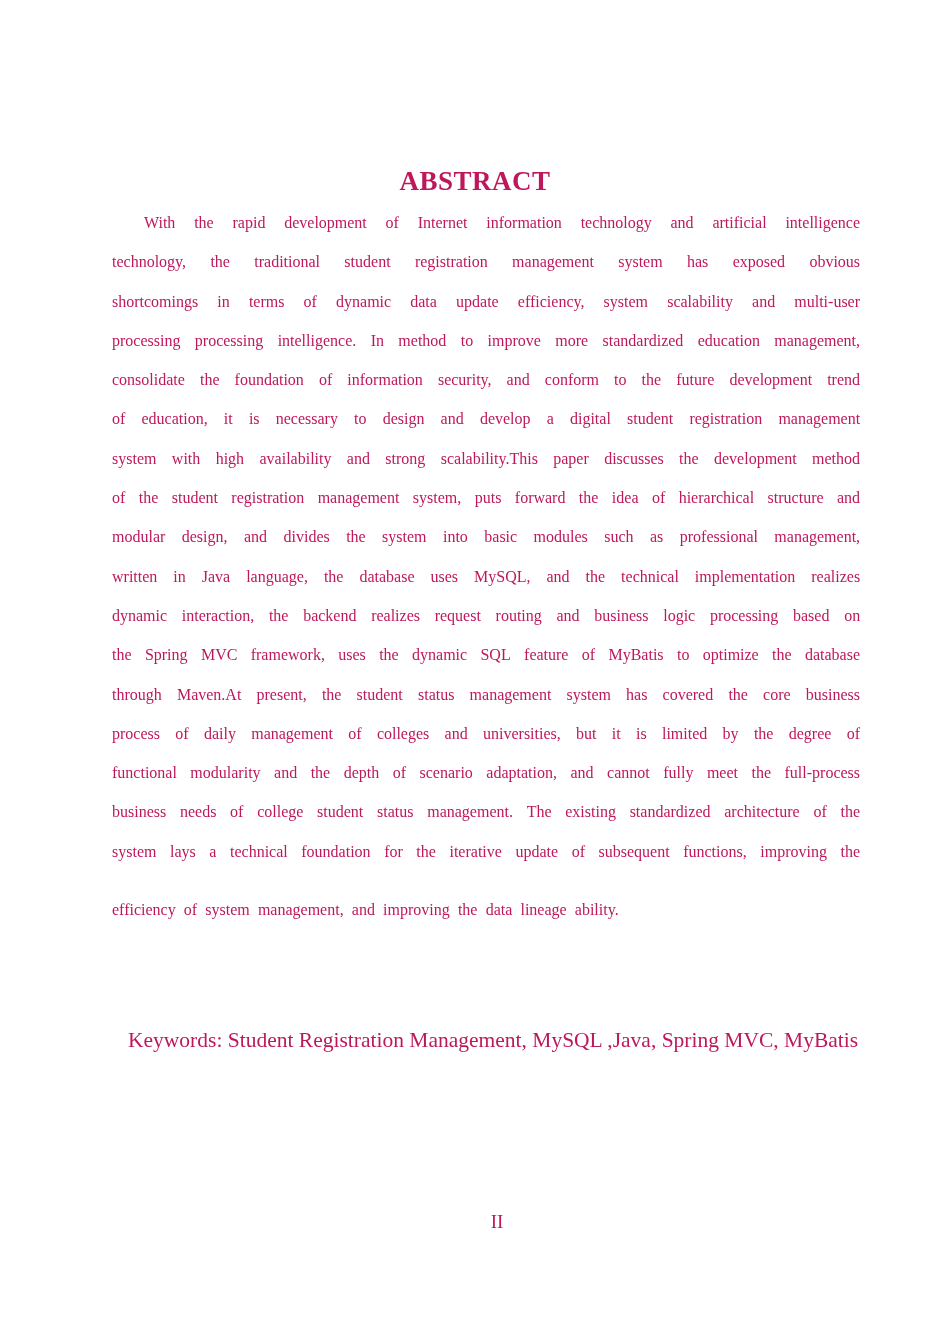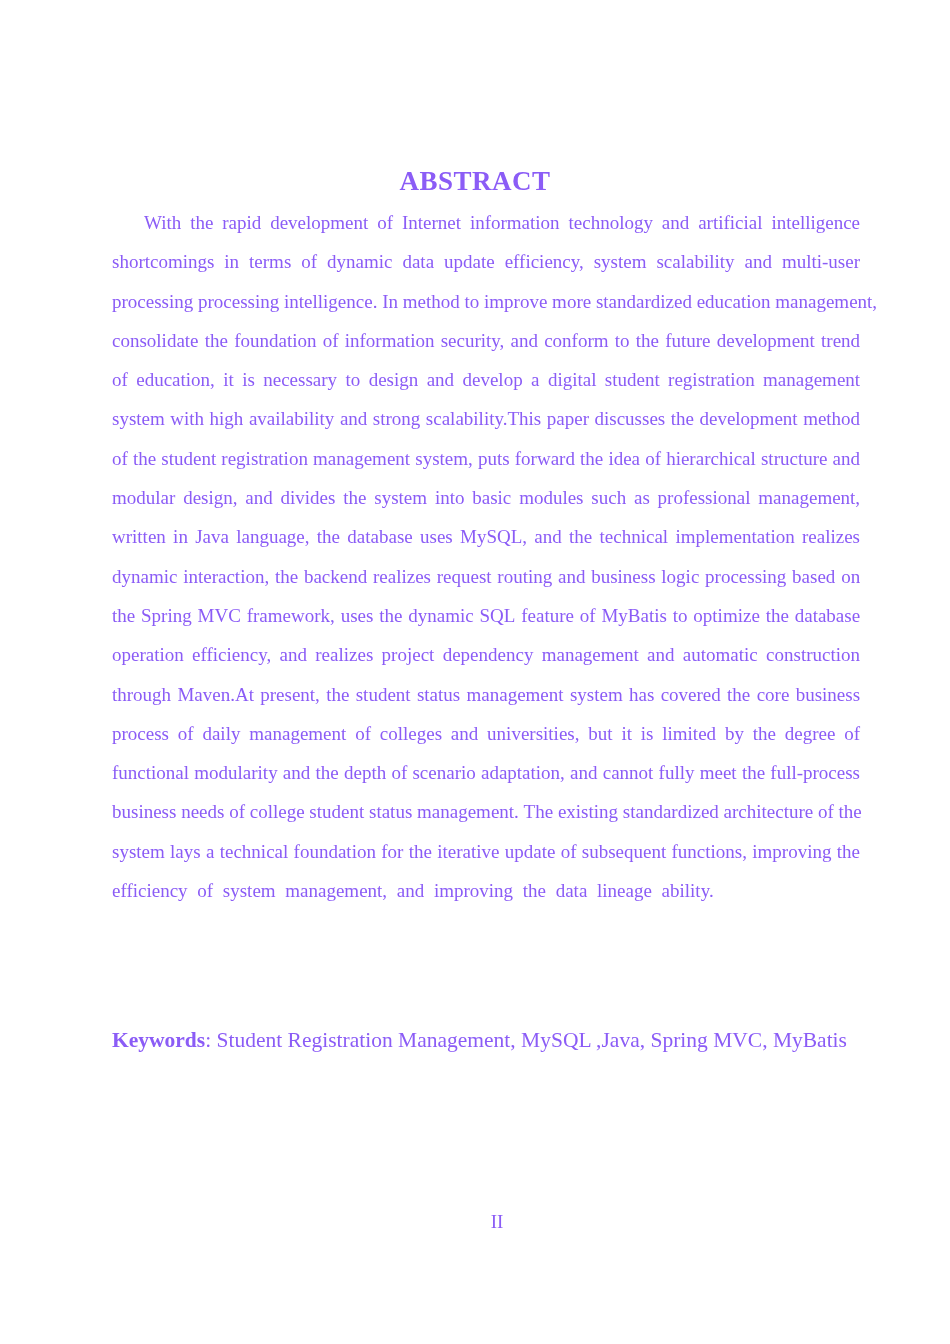--- a/index.html
+++ b/index.html
@@ -10,21 +10,21 @@
   }
 
   .page {
     position: relative;
     width: 950px;
     height: 1344px;
     background: #ffffff;
     margin: 0 auto;
     overflow: hidden;
     font-family: "Liberation Serif", "DejaVu Serif", serif;
-    color: #8b5cf6;
+    color: #be185d;
     -webkit-font-smoothing: antialiased;
   }
 
   
   .page-title {
     position: absolute;
     top: 146px;
     left: 0;
     width: 950px;
     text-align: center;
@@ -41,50 +41,52 @@
     left: 112px;
     width: 748px;
   }
 
   
   .text-line {
     display: block;
     width: 748px;
     height: 39.3px;
     line-height: 39.3px;
-    font-size: 19px;
+    font-size: 16px;
     white-space: nowrap;
     text-align: justify;
     text-align-last: justify;
   }
 
   
   .text-line > .w {
     display: inline-block;
   }
 
   .text-line.flush {          
     text-align-last: left;
+    margin-top: 19px;
   }
   .text-line.flush > .w {
     margin-right: 0.26em;
   }
 
   
   .keywords-line {
     position: absolute;
     top: 1026px;
     left: 112px;
     width: 748px;
     font-size: 21.5px;
     line-height: 28px;
     white-space: nowrap;
   }
   .keywords-label {
-    font-weight: bold;
+    font-weight: normal;
+    margin-left: 16px;
   }
 
   
   .page-number {
     position: absolute;
     top: 1209px;
     left: 0;
     width: 950px;
     text-align: center;
     font-size: 19px;
@@ -94,31 +96,31 @@
 </style>
 </head>
 <body>
 
 <div class="page">
 
   <h1 class="page-title">ABSTRACT</h1>
 
   <div class="abstract-body">
       <div class="text-line"><span class="w" style="margin-left: 32px;">With</span> <span class="w">the</span> <span class="w">rapid</span> <span class="w">development</span> <span class="w">of</span> <span class="w">Internet</span> <span class="w">information</span> <span class="w">technology</span> <span class="w">and</span> <span class="w">artificial</span> <span class="w">intelligence</span></div>
+      <div class="text-line"><span class="w">technology,</span> <span class="w">the</span> <span class="w">traditional</span> <span class="w">student</span> <span class="w">registration</span> <span class="w">management</span> <span class="w">system</span> <span class="w">has</span> <span class="w">exposed</span> <span class="w">obvious</span></div>
       <div class="text-line"><span class="w">shortcomings</span> <span class="w">in</span> <span class="w">terms</span> <span class="w">of</span> <span class="w">dynamic</span> <span class="w">data</span> <span class="w">update</span> <span class="w">efficiency,</span> <span class="w">system</span> <span class="w">scalability</span> <span class="w">and</span> <span class="w">multi-user</span></div>
       <div class="text-line"><span class="w">processing</span> <span class="w">processing</span> <span class="w">intelligence.</span> <span class="w">In</span> <span class="w">method</span> <span class="w">to</span> <span class="w">improve</span> <span class="w">more</span> <span class="w">standardized</span> <span class="w">education</span> <span class="w">management,</span></div>
       <div class="text-line"><span class="w">consolidate</span> <span class="w">the</span> <span class="w">foundation</span> <span class="w">of</span> <span class="w">information</span> <span class="w">security,</span> <span class="w">and</span> <span class="w">conform</span> <span class="w">to</span> <span class="w">the</span> <span class="w">future</span> <span class="w">development</span> <span class="w">trend</span></div>
       <div class="text-line"><span class="w">of</span> <span class="w">education,</span> <span class="w">it</span> <span class="w">is</span> <span class="w">necessary</span> <span class="w">to</span> <span class="w">design</span> <span class="w">and</span> <span class="w">develop</span> <span class="w">a</span> <span class="w">digital</span> <span class="w">student</span> <span class="w">registration</span> <span class="w">management</span></div>
       <div class="text-line"><span class="w">system</span> <span class="w">with</span> <span class="w">high</span> <span class="w">availability</span> <span class="w">and</span> <span class="w">strong</span> <span class="w">scalability.This</span> <span class="w">paper</span> <span class="w">discusses</span> <span class="w">the</span> <span class="w">development</span> <span class="w">method</span></div>
       <div class="text-line"><span class="w">of</span> <span class="w">the</span> <span class="w">student</span> <span class="w">registration</span> <span class="w">management</span> <span class="w">system,</span> <span class="w">puts</span> <span class="w">forward</span> <span class="w">the</span> <span class="w">idea</span> <span class="w">of</span> <span class="w">hierarchical</span> <span class="w">structure</span> <span class="w">and</span></div>
       <div class="text-line"><span class="w">modular</span> <span class="w">design,</span> <span class="w">and</span> <span class="w">divides</span> <span class="w">the</span> <span class="w">system</span> <span class="w">into</span> <span class="w">basic</span> <span class="w">modules</span> <span class="w">such</span> <span class="w">as</span> <span class="w">professional</span> <span class="w">management,</span></div>
       <div class="text-line"><span class="w">written</span> <span class="w">in</span> <span class="w">Java</span> <span class="w">language,</span> <span class="w">the</span> <span class="w">database</span> <span class="w">uses</span> <span class="w">MySQL,</span> <span class="w">and</span> <span class="w">the</span> <span class="w">technical</span> <span class="w">implementation</span> <span class="w">realizes</span></div>
       <div class="text-line"><span class="w">dynamic</span> <span class="w">interaction,</span> <span class="w">the</span> <span class="w">backend</span> <span class="w">realizes</span> <span class="w">request</span> <span class="w">routing</span> <span class="w">and</span> <span class="w">business</span> <span class="w">logic</span> <span class="w">processing</span> <span class="w">based</span> <span class="w">on</span></div>
       <div class="text-line"><span class="w">the</span> <span class="w">Spring</span> <span class="w">MVC</span> <span class="w">framework,</span> <span class="w">uses</span> <span class="w">the</span> <span class="w">dynamic</span> <span class="w">SQL</span> <span class="w">feature</span> <span class="w">of</span> <span class="w">MyBatis</span> <span class="w">to</span> <span class="w">optimize</span> <span class="w">the</span> <span class="w">database</span></div>
-      <div class="text-line"><span class="w">operation</span> <span class="w">efficiency,</span> <span class="w">and</span> <span class="w">realizes</span> <span class="w">project</span> <span class="w">dependency</span> <span class="w">management</span> <span class="w">and</span> <span class="w">automatic</span> <span class="w">construction</span></div>
       <div class="text-line"><span class="w">through</span> <span class="w">Maven.At</span> <span class="w">present,</span> <span class="w">the</span> <span class="w">student</span> <span class="w">status</span> <span class="w">management</span> <span class="w">system</span> <span class="w">has</span> <span class="w">covered</span> <span class="w">the</span> <span class="w">core</span> <span class="w">business</span></div>
       <div class="text-line"><span class="w">process</span> <span class="w">of</span> <span class="w">daily</span> <span class="w">management</span> <span class="w">of</span> <span class="w">colleges</span> <span class="w">and</span> <span class="w">universities,</span> <span class="w">but</span> <span class="w">it</span> <span class="w">is</span> <span class="w">limited</span> <span class="w">by</span> <span class="w">the</span> <span class="w">degree</span> <span class="w">of</span></div>
       <div class="text-line"><span class="w">functional</span> <span class="w">modularity</span> <span class="w">and</span> <span class="w">the</span> <span class="w">depth</span> <span class="w">of</span> <span class="w">scenario</span> <span class="w">adaptation,</span> <span class="w">and</span> <span class="w">cannot</span> <span class="w">fully</span> <span class="w">meet</span> <span class="w">the</span> <span class="w">full-process</span></div>
       <div class="text-line"><span class="w">business</span> <span class="w">needs</span> <span class="w">of</span> <span class="w">college</span> <span class="w">student</span> <span class="w">status</span> <span class="w">management.</span> <span class="w">The</span> <span class="w">existing</span> <span class="w">standardized</span> <span class="w">architecture</span> <span class="w">of</span> <span class="w">the</span></div>
       <div class="text-line"><span class="w">system</span> <span class="w">lays</span> <span class="w">a</span> <span class="w">technical</span> <span class="w">foundation</span> <span class="w">for</span> <span class="w">the</span> <span class="w">iterative</span> <span class="w">update</span> <span class="w">of</span> <span class="w">subsequent</span> <span class="w">functions,</span> <span class="w">improving</span> <span class="w">the</span></div>
       <div class="text-line flush"><span class="w">efficiency</span> <span class="w">of</span> <span class="w">system</span> <span class="w">management,</span> <span class="w">and</span> <span class="w">improving</span> <span class="w">the</span> <span class="w">data</span> <span class="w">lineage</span> <span class="w">ability.</span></div>
     </div>
 
   <div class="keywords-line">
     <span class="keywords-label">Keywords</span><span>: </span><span>Student Registration Management, MySQL ,Java, Spring MVC, MyBatis</span>

